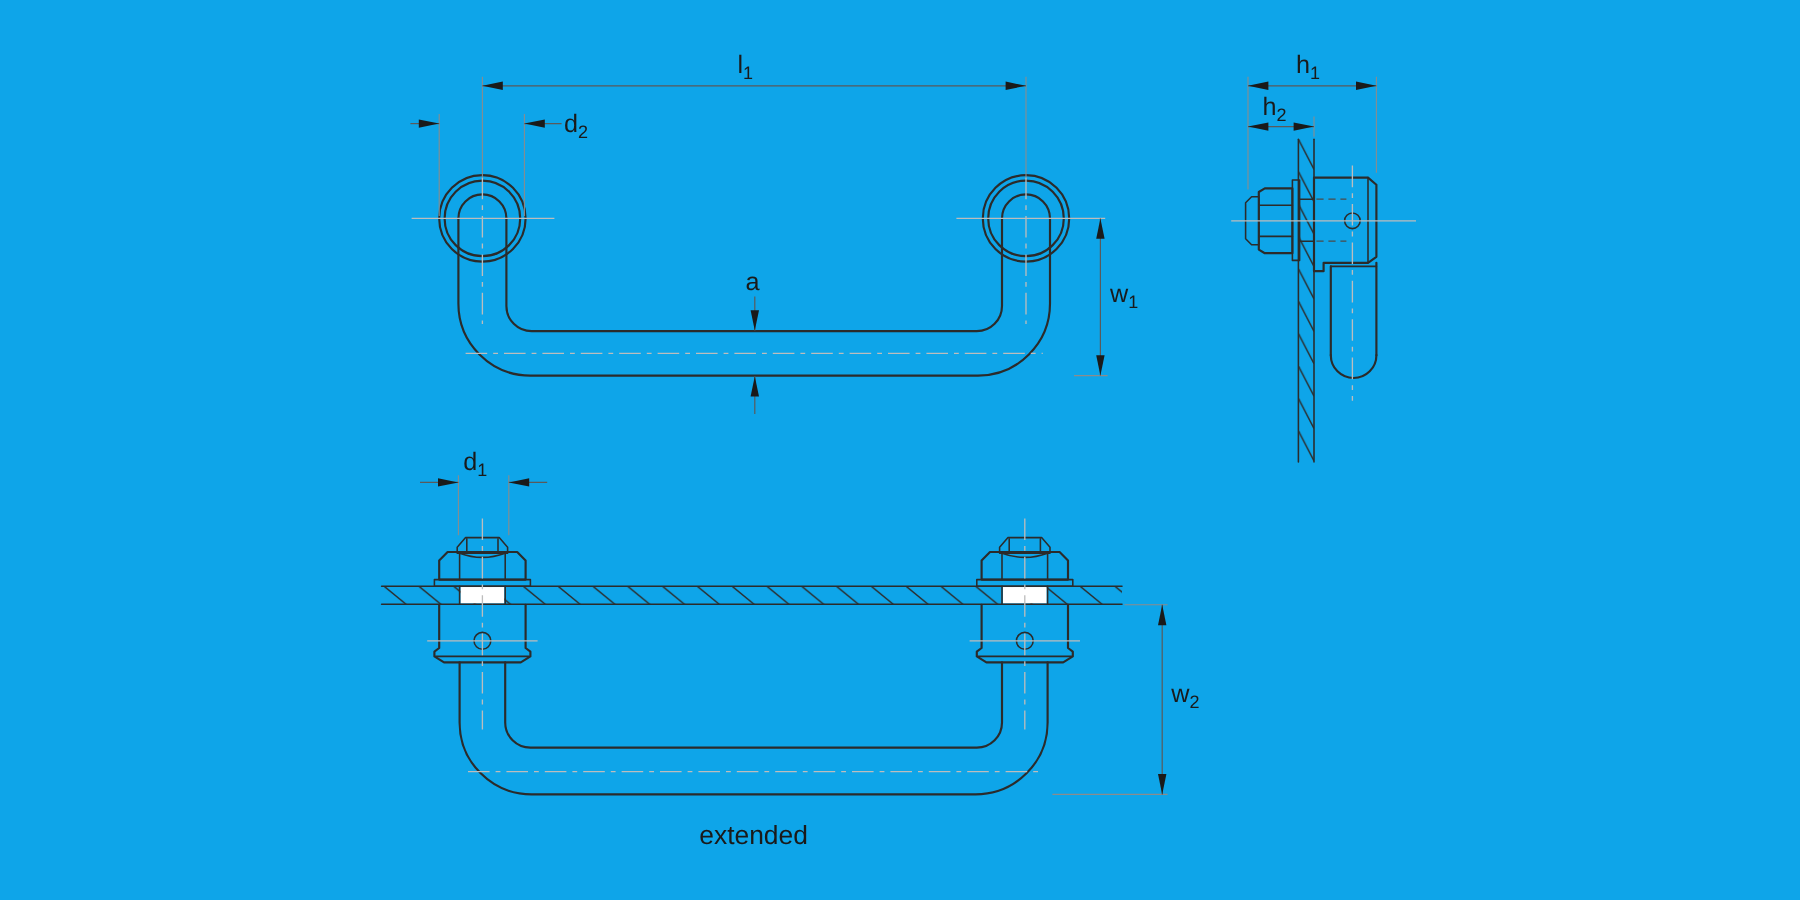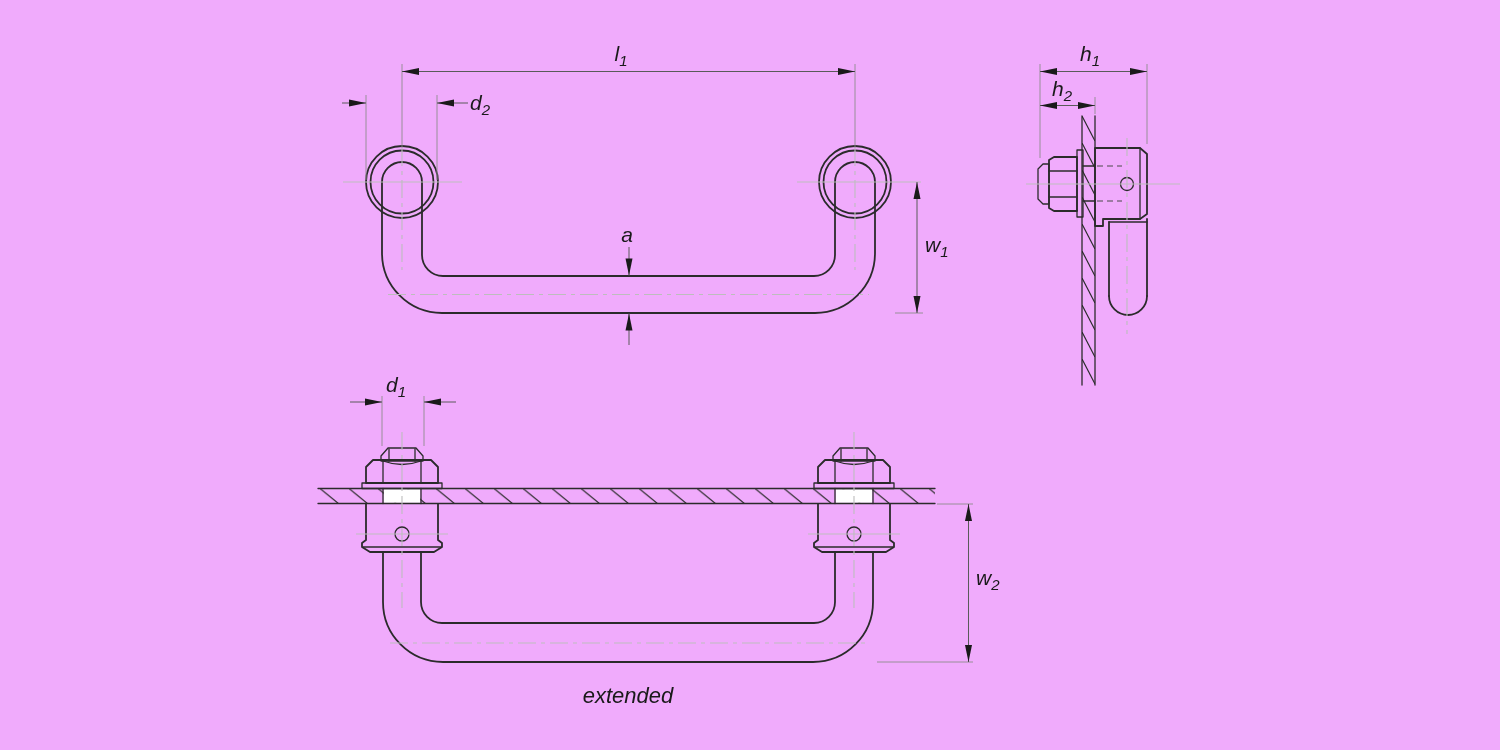--- a/index.html
+++ b/index.html
@@ -1,23 +1,22 @@
 <!DOCTYPE html>
 <html><head>
 <meta charset="utf-8">
 <style>
   html, body { margin: 0; padding: 0; background: #ffffff; }
   #stage {
     position: relative;
     width: 1500px;
     height: 750px;
-    background: #f0abfc;
+    background: #0ea5e9;
     font-family: "Liberation Sans", sans-serif;
     overflow: hidden;
-    font-style: italic;
   }
   svg { display: block; }
   .outline  { stroke: #2b2b2b; stroke-width: 1.8; fill: none; stroke-linejoin: round; stroke-linecap: round; }
   .outline2 { stroke: #2b2b2b; stroke-width: 1.3; fill: none; stroke-linejoin: round; stroke-linecap: round; }
   .hidden-edge { stroke: #4a4a4a; stroke-width: 1; fill: none; stroke-dasharray: 6 4; }
   .dim  { stroke: #5a5a5a; stroke-width: 1; fill: none; }
   .ext  { stroke: #8c8c8c; stroke-width: 0.9; fill: none; }
   .cl   { stroke: #bdbdbd; stroke-width: 1.1; fill: none; }
   .cdash{ stroke: #bdbdbd; stroke-width: 1.1; fill: none; stroke-dasharray: 18 5 4 5; }
   .white { fill: #ffffff; stroke: none; }

